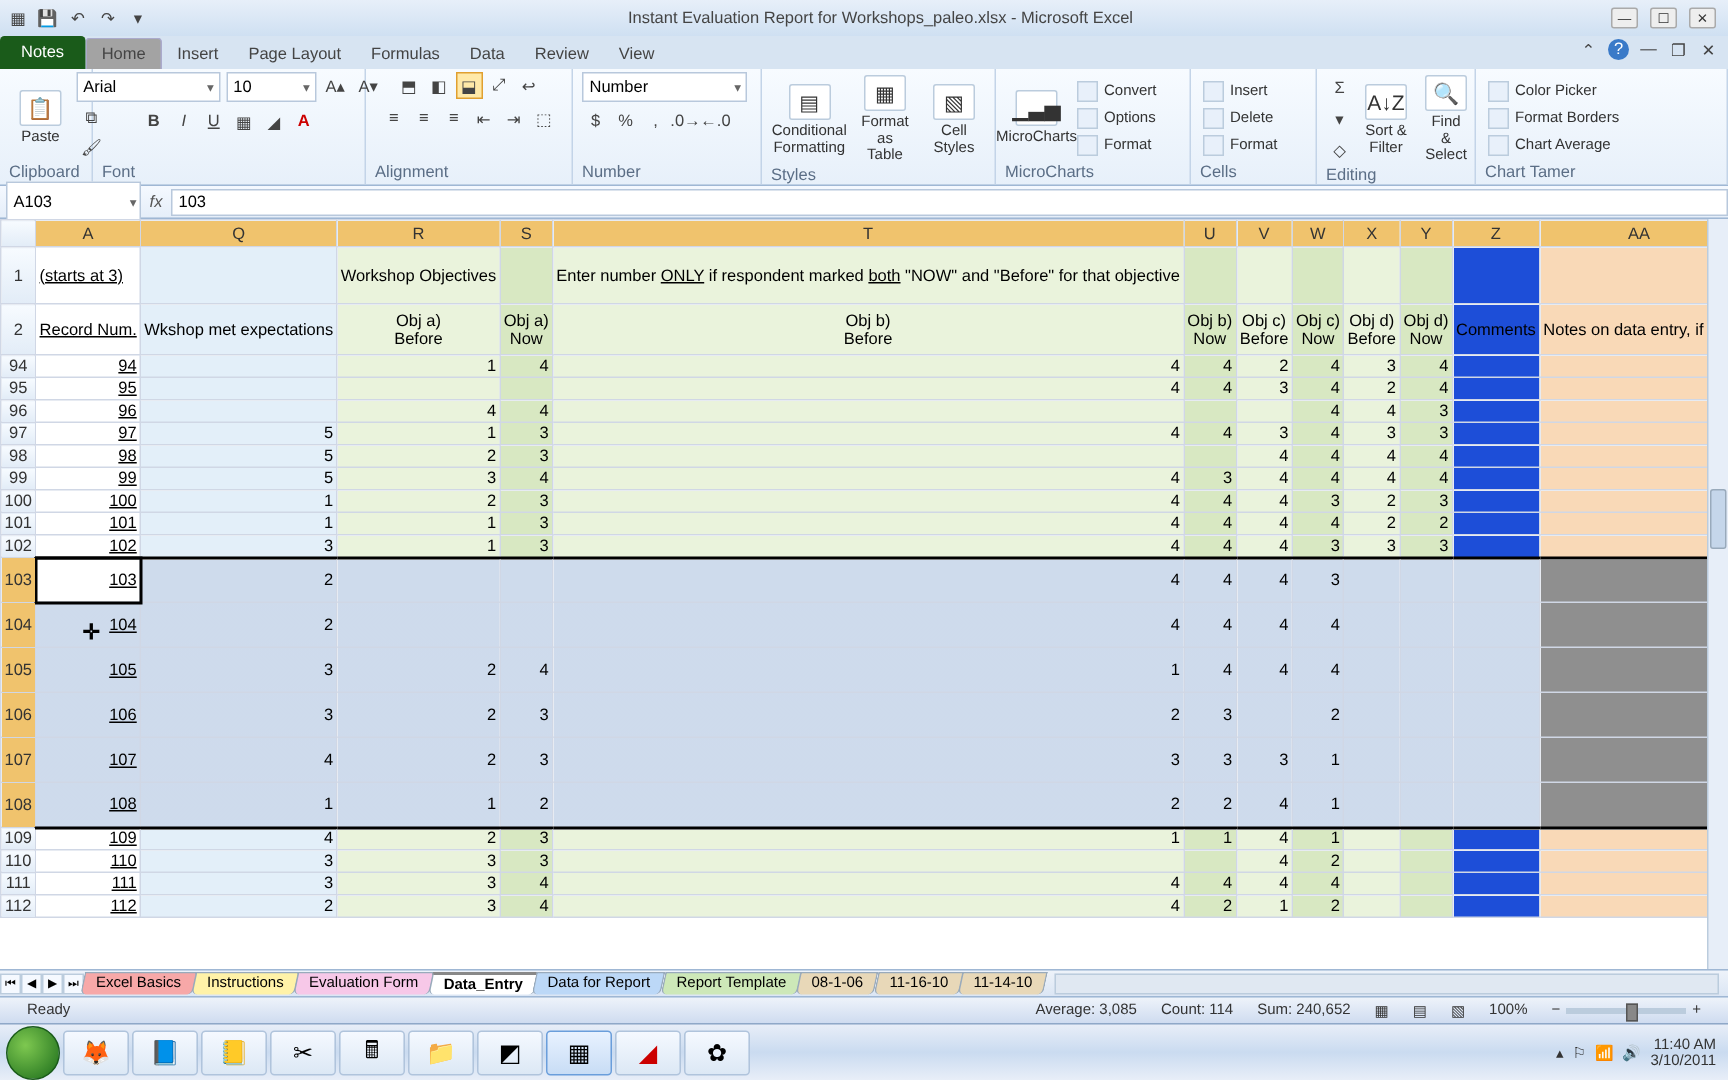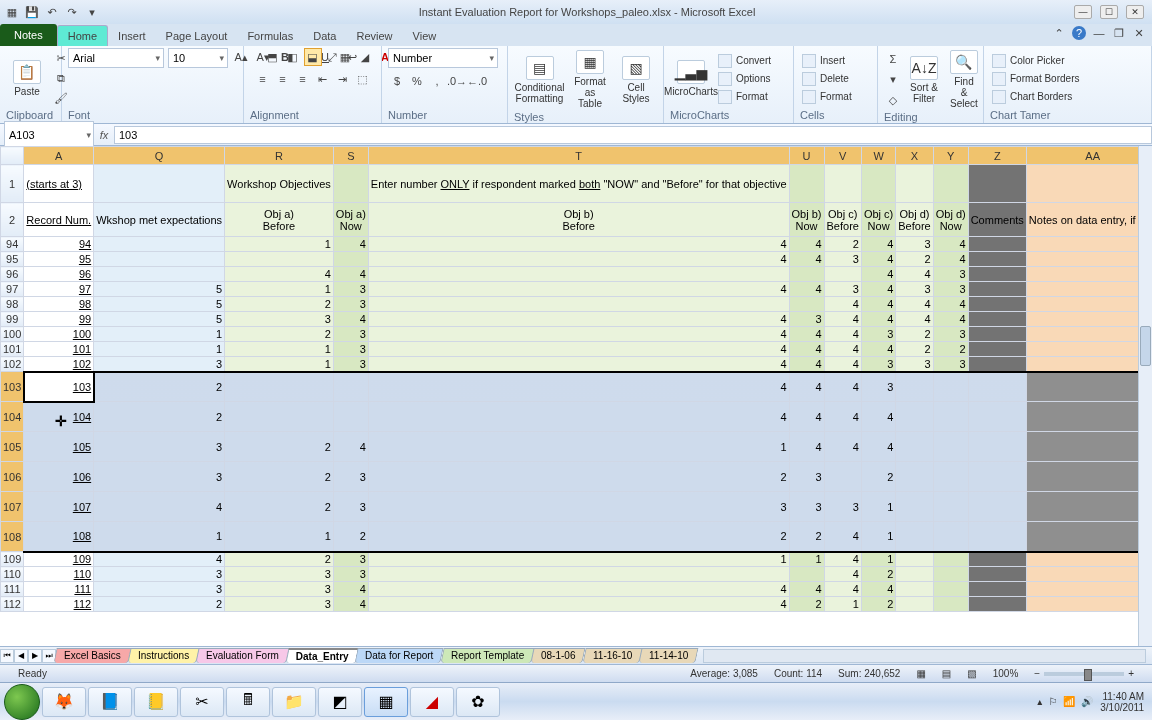--- a/index.html
+++ b/index.html
@@ -10,21 +10,21 @@
 .titlebar .qat { display:flex; gap:4px; padding-left:4px; align-items:center;}
 .titlebar .qat span { width:16px; height:16px; display:flex; align-items:center; justify-content:center; font-size:11px; color:#444;}
 .titlebar .title { flex:1; text-align:center; color:#444;}
 .titlebar .winbtns { display:flex; gap:8px; padding-right:8px;}
 .titlebar .winbtns span { width:18px; height:14px; border:1px solid #aaa; background:#eee; border-radius:2px; display:flex; align-items:center; justify-content:center; font-size:9px;}
 
 
 .ribbon-tabs { height:22px; background:#d7e4f2; display:flex; align-items:flex-end; padding-left:0; font-size:11px; position:relative;}
 .file-tab { background:#1a5b1a; color:#fff; padding:4px 14px; height:22px; display:flex; align-items:center; border-radius:3px 3px 0 0;}
 .rtab { padding:4px 10px; color:#444; cursor:default;}
-.rtab.active { background:#5eead4; border:1px solid #aac; border-bottom:none; border-radius:3px 3px 0 0;}
+.rtab.active { background:#a3a3a3; border:1px solid #aac; border-bottom:none; border-radius:3px 3px 0 0;}
 .ribbon-right { position:absolute; right:6px; top:2px; display:flex; gap:6px; font-size:11px; color:#444;}
 .ribbon-right span{ width:14px; height:14px; display:inline-flex; align-items:center; justify-content:center;}
 
 .ribbon { height:78px; background:linear-gradient(#f7fbff,#e7f0fa); border-bottom:1px solid #9fb7d4; display:flex; font-size:11px;}
 .group { border-right:1px solid #c3d4e8; padding:2px 6px 0 6px; display:flex; flex-direction:column; justify-content:space-between; position:relative;}
 .group-label { font-size:11px; color:#5b6e86; padding-bottom:1px; height:14px;}
 .group-body { flex:1; display:flex; align-items:center; gap:4px;}
 .bigbtn { display:flex; flex-direction:column; align-items:center; justify-content:center; gap:2px; padding:2px 4px; font-size:10px; color:#333; text-align:center; min-width:42px;}
 .bigbtn .ic { width:28px; height:24px; background:#fff; border:1px solid #bcd; border-radius:2px; display:flex; align-items:center; justify-content:center; font-size:14px;}
 .smrow { display:flex; flex-direction:column; gap:2px;}
@@ -62,21 +62,21 @@
 .c-A { background:#fff;text-decoration:underline;}
 .c-Q { background:#e3eff9;}
 .c-R { background:#eaf3dc;}
 .c-S { background:#d8e8c2;}
 .c-T { background:#eaf3dc;}
 .c-U { background:#d8e8c2;}
 .c-V { background:#eaf3dc;}
 .c-W { background:#d8e8c2;}
 .c-X { background:#eaf3dc;}
 .c-Y { background:#d8e8c2;}
-.c-Z { background:#737373;}
+.c-Z { background:#1d4ed8;}
 .c-AA { background:#f9d9b7;}
 
 th.colh.selcol { background:#f0c36d !important;}
 
 
 tr.tall td { height:30px;}
 
 tr.selrange td { background:linear-gradient( rgba(60,110,180,0.25), rgba(60,110,180,0.25)); }
 tr.selrange td.c-AA{ background:#8f8f8f !important; }
 .sel-border-top td { border-top:2px solid #000 !important;}
@@ -161,21 +161,21 @@
       </div>
       <div class="smrow">
         <div class="sbtn">✂</div>
         <div class="sbtn">⧉</div>
         <div class="sbtn">🖌</div>
       </div>
     </div>
     <div class="group-label">Clipboard</div>
   </div>
   <div class="group" style="width:182px;">
-    <div class="group-body" style="flex-direction:row;align-items:flex-start;gap:4px;">
+    <div class="group-body" style="flex-direction:column;align-items:center;gap:4px;">
       <div class="r" style="display:flex;gap:4px;">
         <div class="combo" style="width:96px;">Arial</div>
         <div class="combo" style="width:34px;">10</div>
         <div class="sbtn">A▴</div>
         <div class="sbtn">A▾</div>
       </div>
       <div class="r" style="display:flex;gap:2px;">
         <div class="sbtn">
             <b>B</b>
           </div>
@@ -310,21 +310,21 @@
         <div class="menuitem">
             <span class="mic"></span>
             <span>Color Picker</span>
           </div>
         <div class="menuitem">
             <span class="mic"></span>
             <span>Format Borders</span>
           </div>
         <div class="menuitem">
             <span class="mic"></span>
-            <span>Chart Borders</span>
+            <span>Chart Average</span>
           </div>
       </div>
     </div>
     <div class="group-label">Chart Tamer</div>
   </div>
 </div>
 
 <div class="fxbar">
   <div class="namebox">A103</div>
   <div class="fxicon">fx</div>

